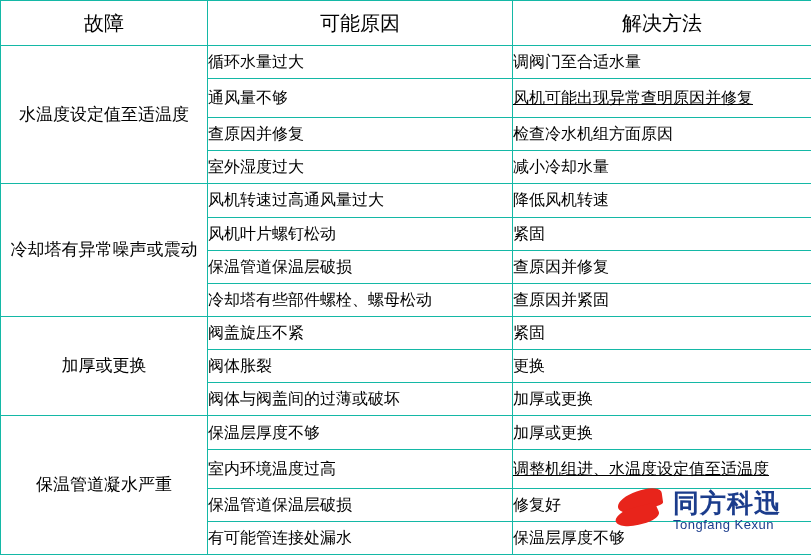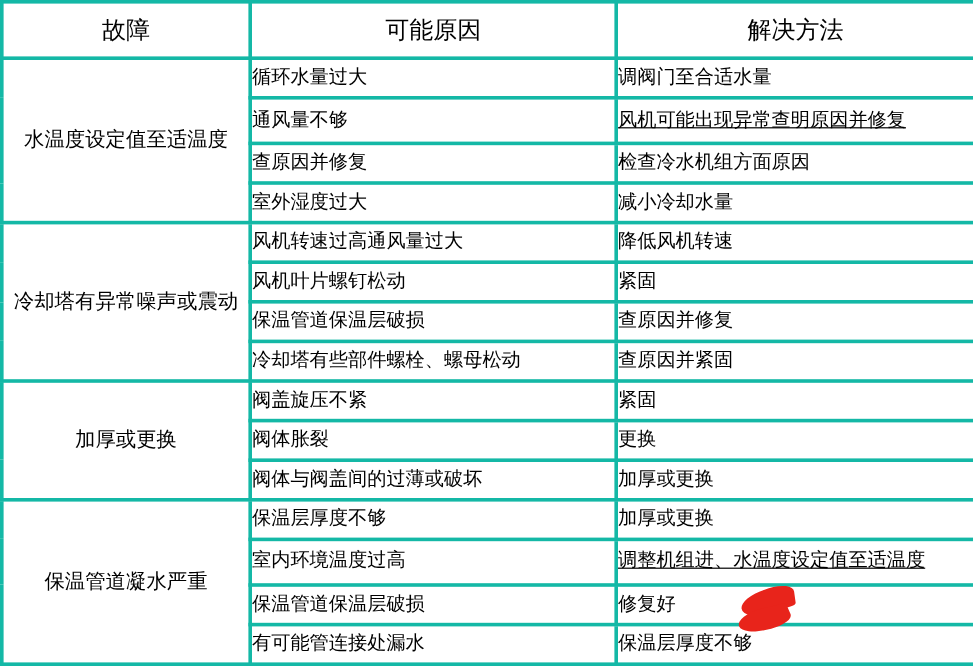--- a/index.html
+++ b/index.html
@@ -15,21 +15,21 @@
     position: relative;
     overflow: hidden;
   }
   #fault-table {
     border-collapse: collapse;
     width: 811px;
     height: 555px;
     table-layout: fixed;
   }
   #fault-table td, #fault-table th {
-    border: 3px solid #14b8a6;
+    border: 1px solid #14b8a6;
     padding: 0;
     vertical-align: middle;
   }
   
   col.c1 { width: 207px; }
   col.c2 { width: 305px; }
   col.c3 { width: 299px; }
 
   .hdr {
     text-align: center;
@@ -189,14 +189,18 @@
     </tr>
   </tbody>
 </table>
 
 <div id="watermark">
   <div class="mark-wrap">
     <span class="swoosh">
       <span class="s1"></span>
       <span class="s2"></span>
     </span>
+    <span class="txt-col">
+      <span class="txt-cn">同方科迅</span>
+      <span class="txt-en">Tongfang Kexun</span>
+    </span>
   </div>
 </div>
 
 </body></html>

